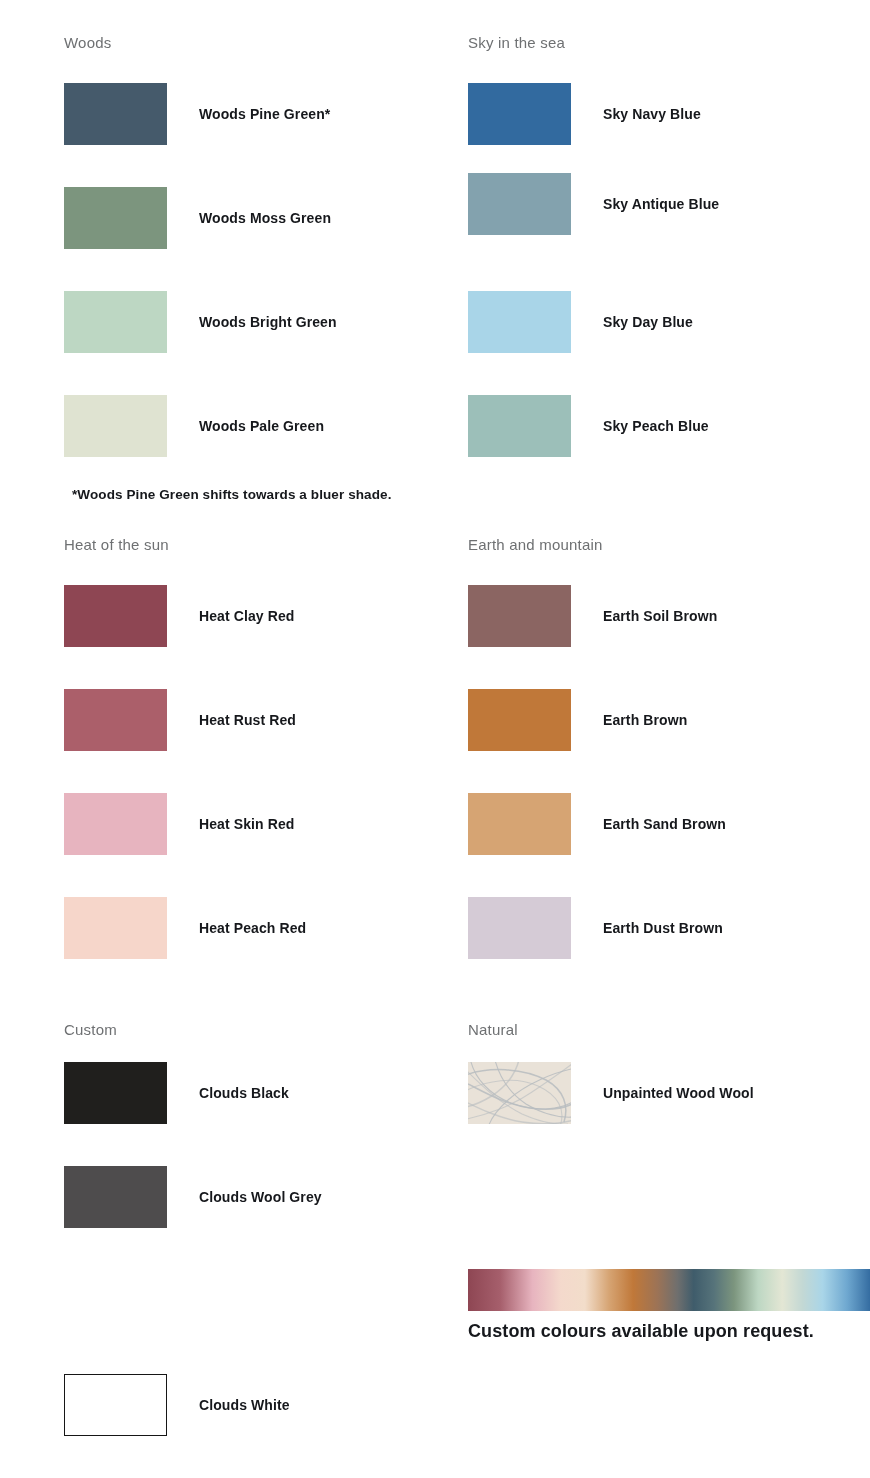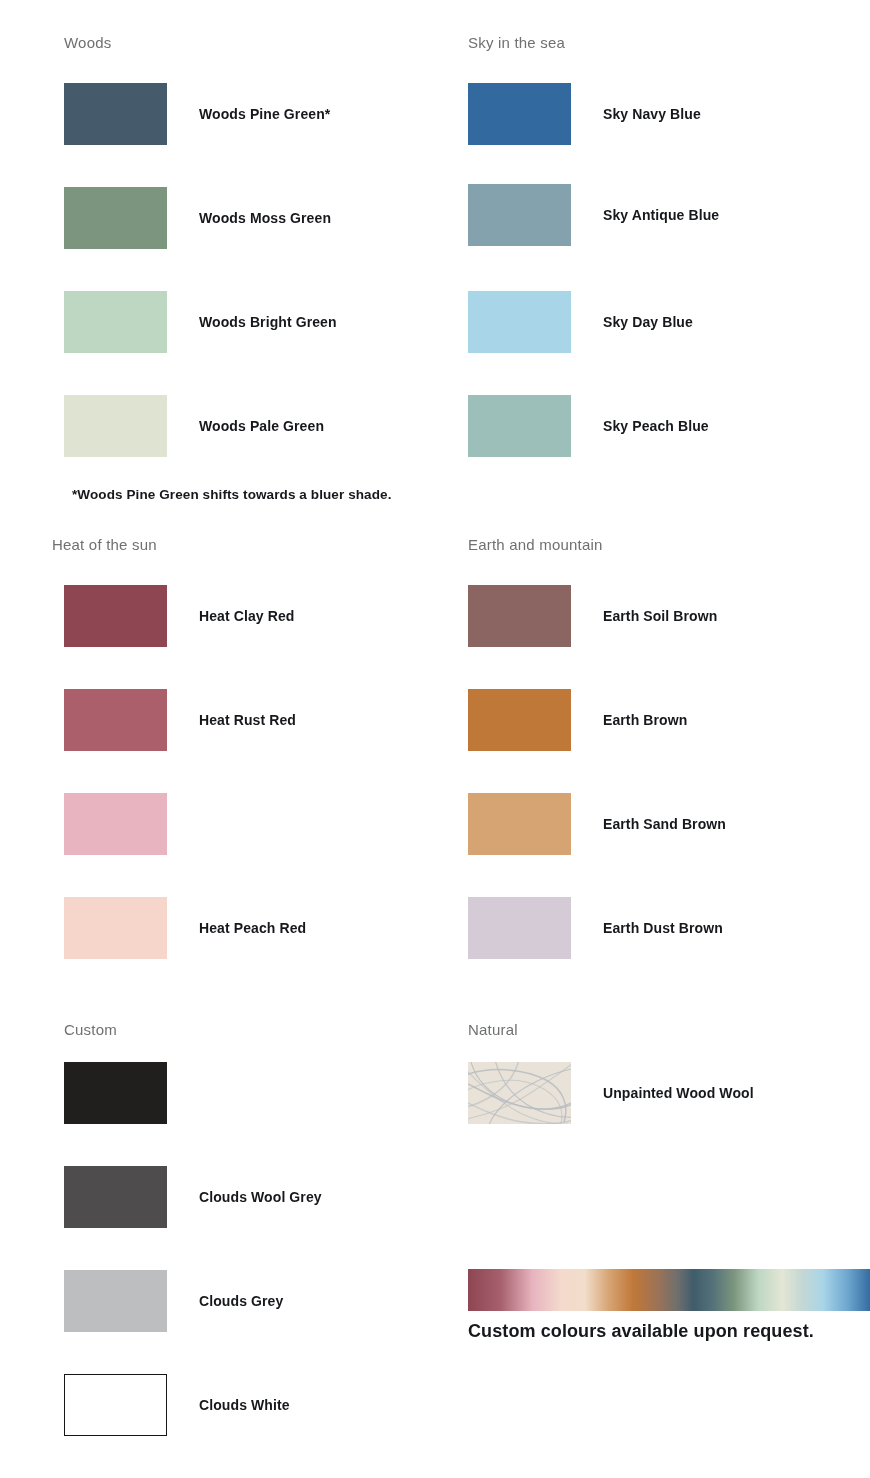--- a/index.html
+++ b/index.html
@@ -112,43 +112,44 @@
     <div class="swatch-row" style="left: 64px; top: 395px; width: 360px;">
       <div class="swatch" title="#dfe3d1" style="background: rgb(223, 227, 209);"></div>
       <div class="swatch-label">Woods Pale Green</div>
     </div>
     <div class="footnote" style="left: 64px; top: 479px;">*Woods Pine Green shifts towards a bluer shade.</div>
     <div class="group-title block" style="left: 468px; top: 34px;">Sky in the sea</div>
     <div class="swatch-row" style="left: 468px; top: 83px; width: 360px;">
       <div class="swatch" title="#326a9f" style="background: rgb(50, 106, 159);"></div>
       <div class="swatch-label">Sky Navy Blue</div>
     </div>
-    <div class="swatch-row" style="left: 468px; top: 184px; width: 360px;">
+    <div class="swatch-row" style="left: 468px; top: 173px; width: 360px;">
       <div class="swatch" title="#83a2ae" style="background: rgb(131, 162, 174);"></div>
       <div class="swatch-label">Sky Antique Blue</div>
     </div>
     <div class="swatch-row" style="left: 468px; top: 291px; width: 360px;">
       <div class="swatch" title="#a9d5e8" style="background: rgb(169, 213, 232);"></div>
       <div class="swatch-label">Sky Day Blue</div>
     </div>
     <div class="swatch-row" style="left: 468px; top: 395px; width: 360px;">
       <div class="swatch" title="#9cbfb9" style="background: rgb(156, 191, 185);"></div>
       <div class="swatch-label">Sky Peach Blue</div>
     </div>
-    <div class="group-title block" style="left: 52px; top: 536px;">Heat of the sun</div>
+    <div class="group-title block" style="left: 64px; top: 536px;">Heat of the sun</div>
     <div class="swatch-row" style="left: 64px; top: 585px; width: 360px;">
       <div class="swatch" title="#8e4653" style="background: rgb(142, 70, 83);"></div>
       <div class="swatch-label">Heat Clay Red</div>
     </div>
     <div class="swatch-row" style="left: 64px; top: 689px; width: 360px;">
       <div class="swatch" title="#ab5f6a" style="background: rgb(171, 95, 106);"></div>
       <div class="swatch-label">Heat Rust Red</div>
     </div>
     <div class="swatch-row" style="left: 64px; top: 793px; width: 360px;">
       <div class="swatch" title="#e7b4bf" style="background: rgb(231, 180, 191);"></div>
+      <div class="swatch-label">Heat Skin Red</div>
     </div>
     <div class="swatch-row" style="left: 64px; top: 897px; width: 360px;">
       <div class="swatch" title="#f6d6ca" style="background: rgb(246, 214, 202);"></div>
       <div class="swatch-label">Heat Peach Red</div>
     </div>
     <div class="group-title block" style="left: 468px; top: 536px;">Earth and mountain</div>
     <div class="swatch-row" style="left: 468px; top: 585px; width: 360px;">
       <div class="swatch" title="#8b6562" style="background: rgb(139, 101, 98);"></div>
       <div class="swatch-label">Earth Soil Brown</div>
     </div>
@@ -160,28 +161,25 @@
       <div class="swatch" title="#d6a473" style="background: rgb(214, 164, 115);"></div>
       <div class="swatch-label">Earth Sand Brown</div>
     </div>
     <div class="swatch-row" style="left: 468px; top: 897px; width: 360px;">
       <div class="swatch" title="#d5cbd6" style="background: rgb(213, 203, 214);"></div>
       <div class="swatch-label">Earth Dust Brown</div>
     </div>
     <div class="group-title block" style="left: 64px; top: 1021px;">Custom</div>
     <div class="swatch-row" style="left: 64px; top: 1062px; width: 360px;">
       <div class="swatch" title="#201f1d" style="background: rgb(32, 31, 29);"></div>
+      <div class="swatch-label">Clouds Black</div>
     </div>
     <div class="swatch-row" style="left: 64px; top: 1166px; width: 360px;">
       <div class="swatch" title="#4e4c4d" style="background: rgb(78, 76, 77);"></div>
       <div class="swatch-label">Clouds Wool Grey</div>
-    </div>
-    <div class="swatch-row" style="left: 64px; top: 1270px; width: 360px;">
-      <div class="swatch" title="#bcbec0" style="background: rgb(188, 190, 192);"></div>
-      <div class="swatch-label">Clouds Grey</div>
     </div>
     <div class="swatch-row" style="left: 64px; top: 1374px; width: 360px;">
       <div class="swatch bordered" title="#ffffff" style="background: rgb(255, 255, 255);"></div>
       <div class="swatch-label">Clouds White</div>
     </div>
     <div class="group-title block" style="left: 468px; top: 1021px;">Natural</div>
     <div class="swatch-row" style="left: 468px; top: 1062px; width: 360px;">
       <div class="swatch" title="#e9e2d8" style="background: rgb(233, 226, 216);">
         <div class="woodwool" style="background: rgb(233, 226, 216);">
           <svg width="103" height="62" viewBox="0 0 103 62">

